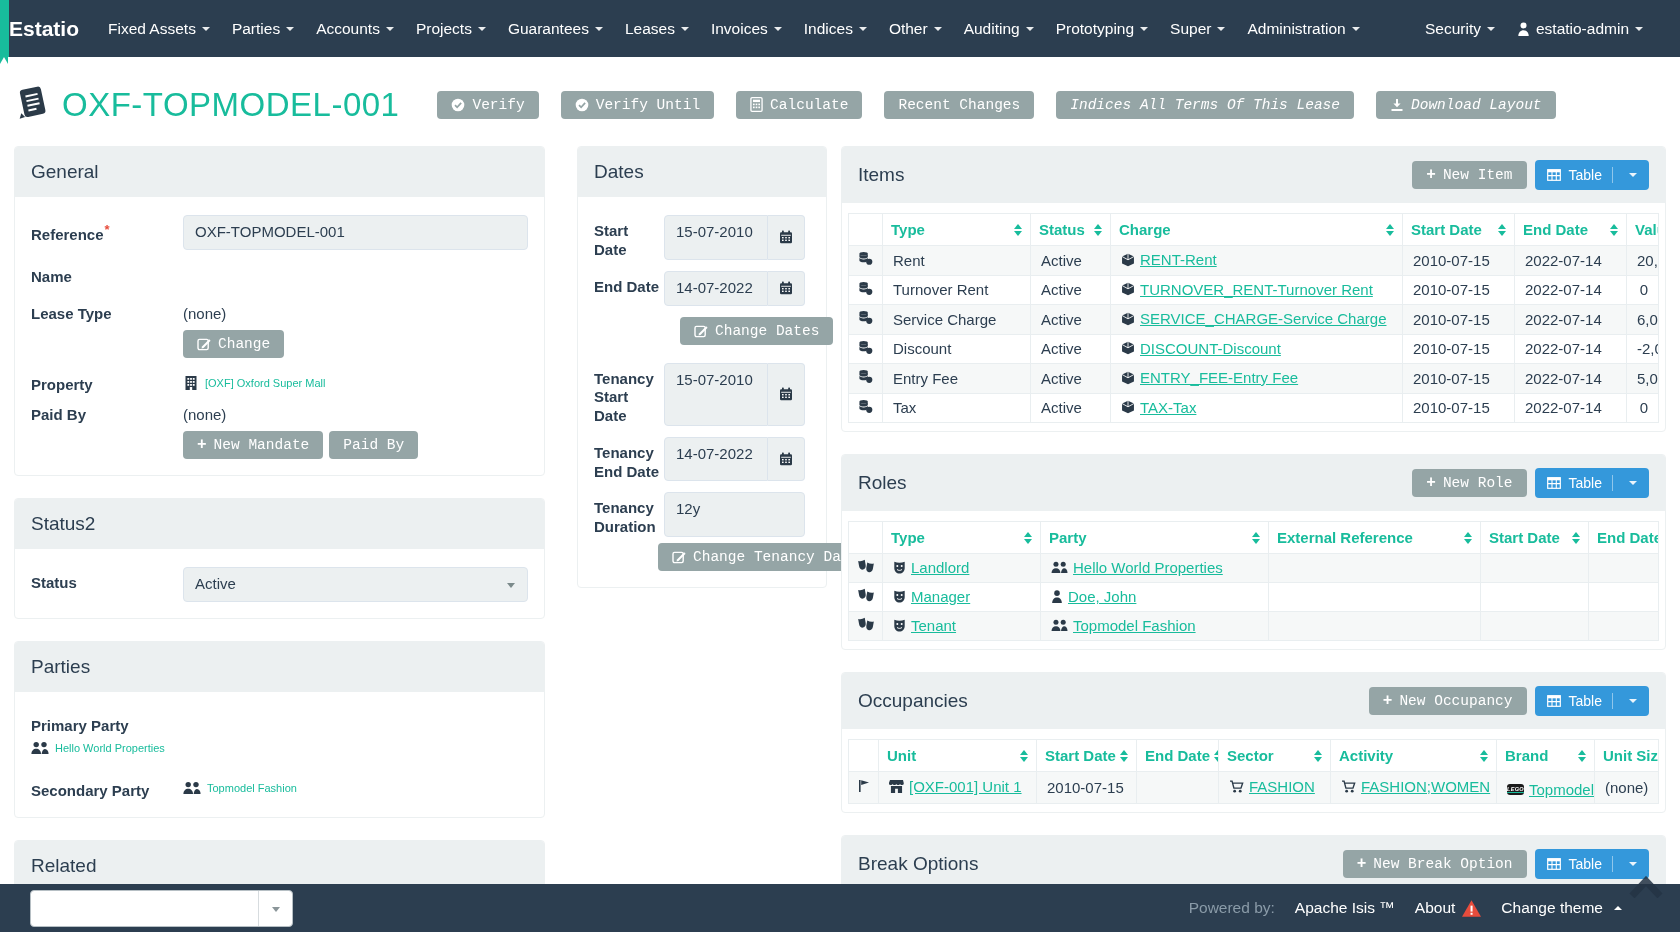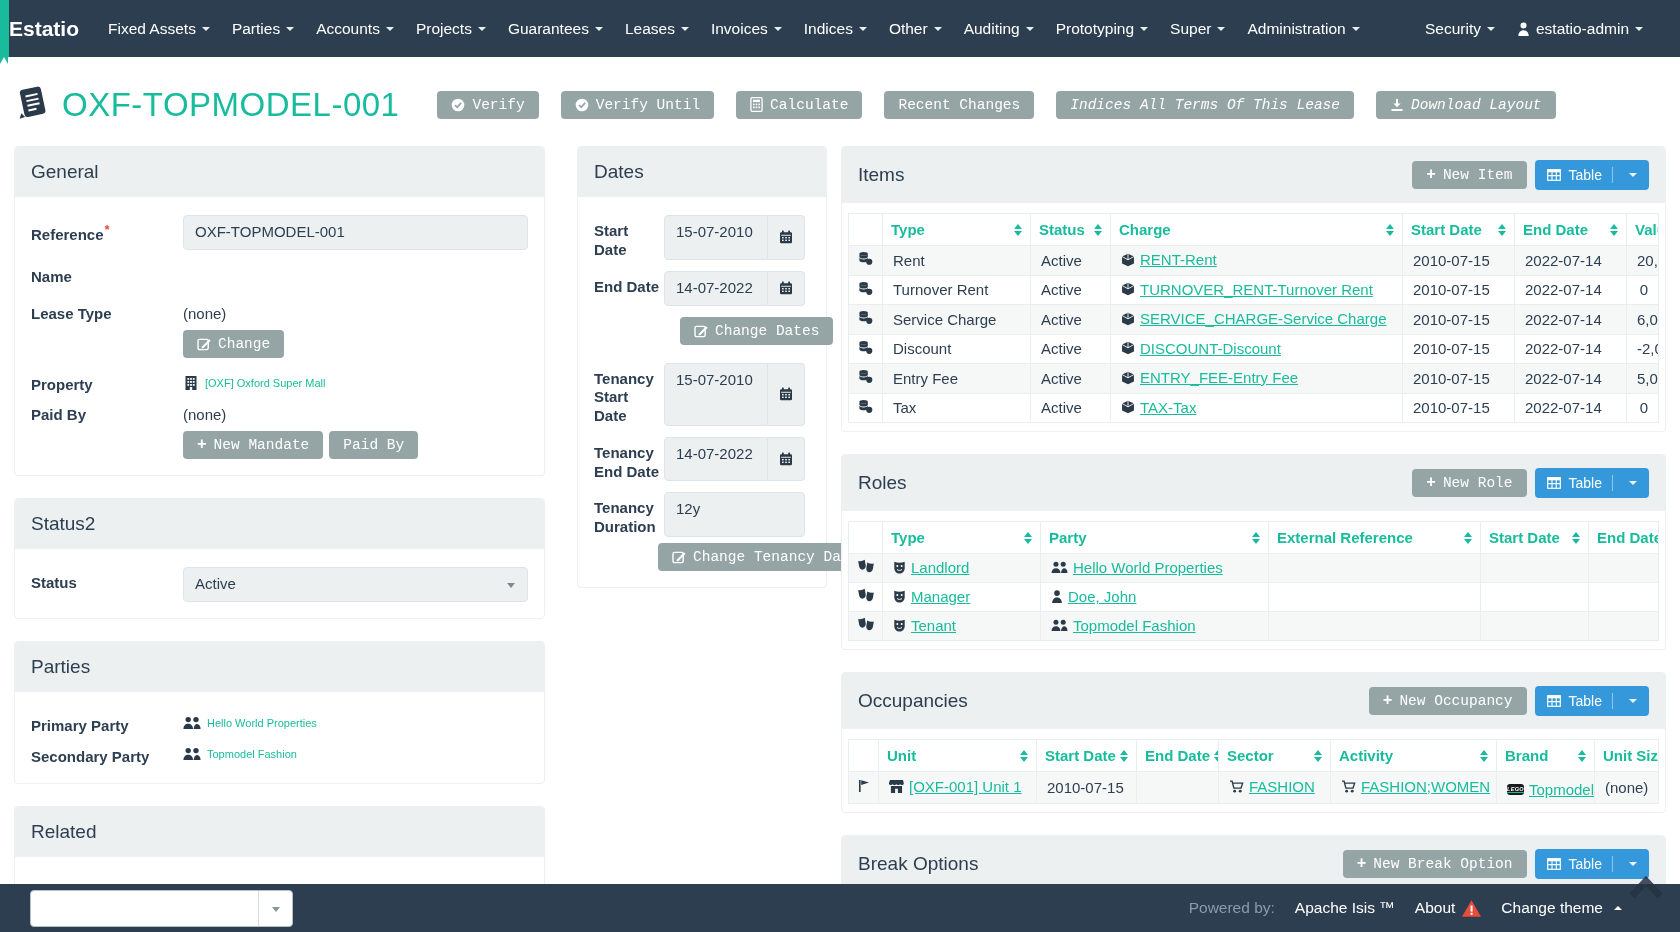--- a/index.html
+++ b/index.html
@@ -315,21 +315,21 @@
           <div class="form-value">
             <div class="select"><span>Active</span><span class="sel-caret"></span></div>
           </div>
         </div>
       </div>
     </section>
 
     <section class="panel">
       <div class="panel-heading">Parties</div>
       <div class="panel-body">
-        <div class="form-row" style="margin-bottom:6px;">
+        <div class="form-row" style="margin-bottom:17px;flex-direction:column;">
           <div class="form-label">Primary Party</div>
           <div class="form-value"><a class="icon-link">
             <svg width="18" height="14" viewBox="0 0 18 14" fill="#2b3a48">
                   <circle cx="5.2" cy="3.6" r="2.7"></circle>
                   <path d="M.4 13c0-3.2 2.1-5.2 4.8-5.2S10 9.8 10 13z"></path>
                   <circle cx="13" cy="3.6" r="2.7"></circle>
                   <path d="M10.6 13c.3-2.9 1.5-4.7 3.1-5.1 2.2-.2 3.9 2 3.9 5.1z"></path>
                 </svg>
             <span>Hello World Properties</span>
               </a></div>

